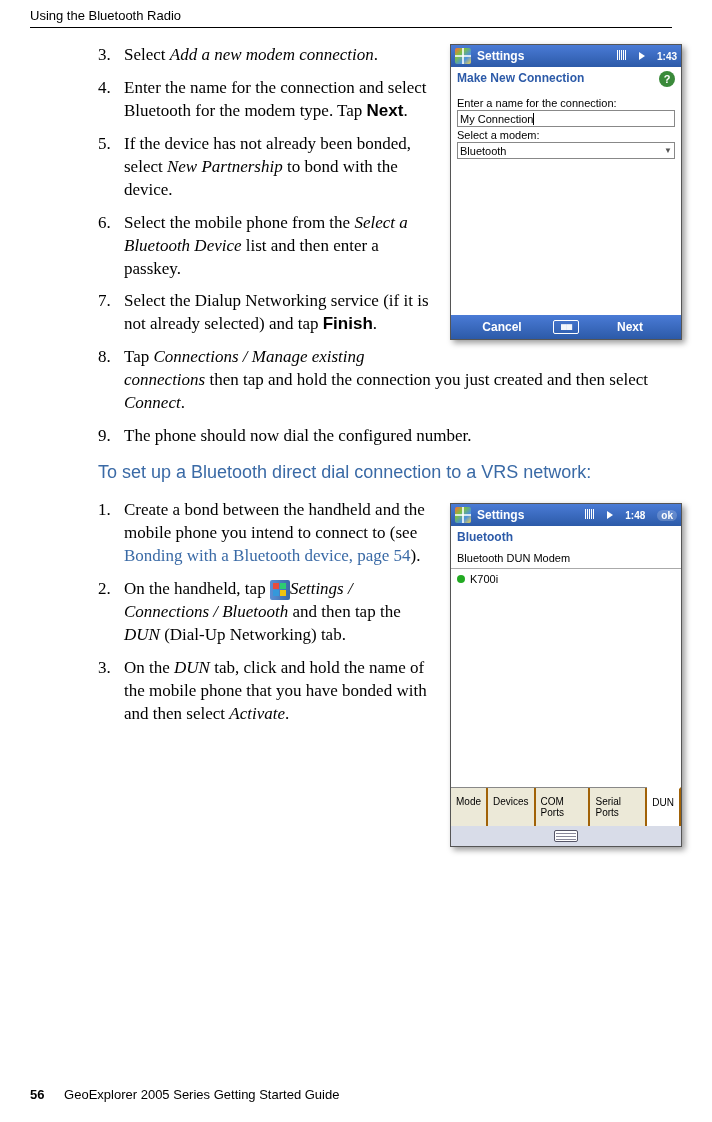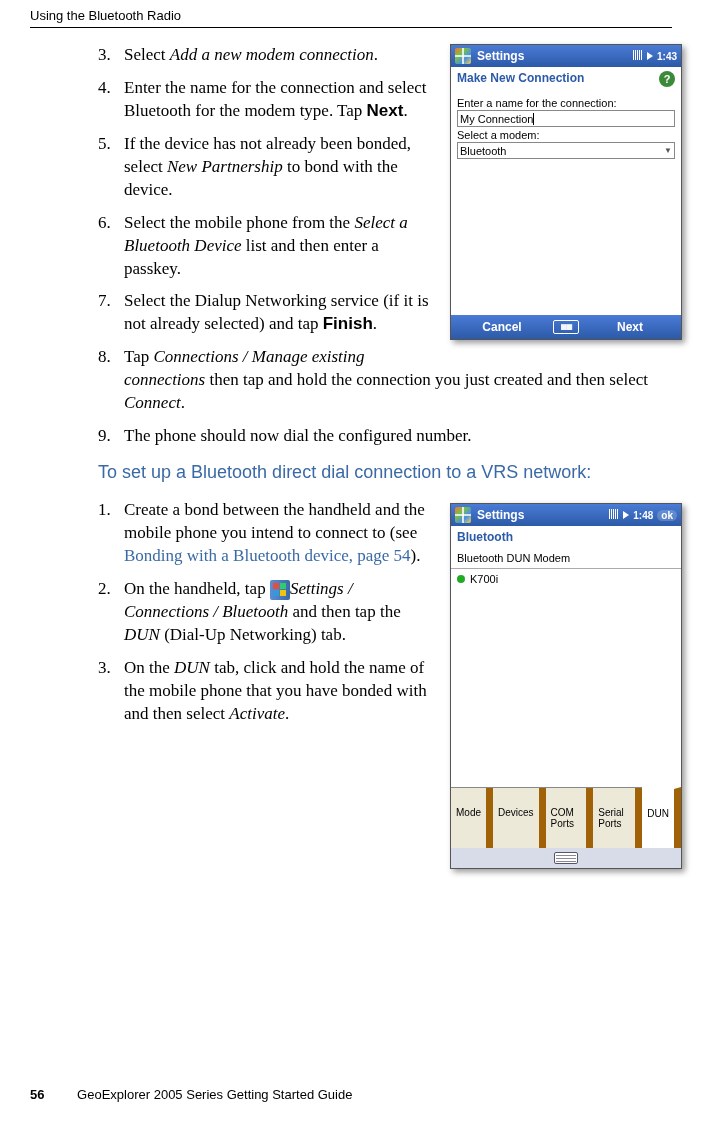--- a/index.html
+++ b/index.html
@@ -12,30 +12,30 @@
   ol{list-style:none}
   ol>li{position:relative;margin-bottom:10px;padding-left:26px}
   ol>li .num{position:absolute;left:0;top:0}
   .italic{font-style:italic}
   .bold-sans{font-family:Arial,sans-serif;font-weight:bold}
   .sub-h{font-family:'Segoe UI',Arial,sans-serif;font-size:18px;color:#3a6aa6;margin:14px 0 16px -0px;font-weight:400}
   .link{color:#3a6aa6}
   .start-icon{display:inline-block;width:20px;height:20px;background:linear-gradient(90deg,#5b8fd6,#3a6aa6);border-radius:2px;vertical-align:middle;position:relative}
   .start-icon svg{position:absolute;top:2px;left:2px}
   .footer{position:absolute;bottom:20px;left:30px;font-family:'Segoe UI',Arial,sans-serif;font-size:13px}
-  .footer .pnum{font-weight:bold;margin-right:29px}
+  .footer .pnum{font-weight:bold;margin-right:16px}
   
   .shot{border:1px solid #555;font-family:Tahoma,Arial,sans-serif;font-size:11px;background:#fff;float:right;margin-left:12px;margin-bottom:8px}
   .shot1{width:232px}
   .shot2{width:232px;margin-top:4px}
   .titlebar{height:22px;background:linear-gradient(180deg,#4a7bd6 0%,#2c5aa8 100%);display:flex;align-items:center;color:#fff;padding:0 4px;font-weight:bold;font-size:12px}
   .titlebar .wm-icon{width:16px;height:16px;background:linear-gradient(135deg,#ff6b35,#7bc043,#4a90e2,#f5d547);border-radius:2px;margin-right:6px;flex-shrink:0;position:relative}
   .titlebar .wm-icon::after{content:"";position:absolute;inset:0;background:#fff;clip-path:polygon(45% 0,55% 0,55% 45%,100% 45%,100% 55%,55% 55%,55% 100%,45% 100%,45% 55%,0 55%,0 45%,45% 45%)}
   .titlebar .tbtitle{flex:1}
-  .titlebar .right-icons{display:flex;gap:4px;align-items:center;font-size:10px}
+  .titlebar .right-icons{display:flex;gap:12px;align-items:center;font-size:10px}
   .sig-icon::before{content:"";display:inline-block;width:10px;height:10px;background:repeating-linear-gradient(90deg,#fff 0 1px,transparent 1px 2px)}
   .spk-icon{display:inline-block;width:0;height:0;border-left:6px solid #fff;border-top:4px solid transparent;border-bottom:4px solid transparent}
   .ok-btn{background:rgba(255,255,255,0.2);border-radius:8px;padding:0 4px;font-size:10px}
   .subbar{color:#2c5aa8;font-weight:bold;font-size:12px;padding:4px 6px;display:flex;align-items:flex-start;justify-content:space-between}
   .help-ic{width:16px;height:16px;border-radius:50%;background:#3a8a3a;color:#fff;display:flex;align-items:center;justify-content:center;font-size:11px;font-weight:bold}
   .form-area{padding:4px 6px}
   .form-lbl{font-size:11px;margin:2px 0 1px}
   .form-input{width:100%;border:1px solid #888;font-size:11px;padding:1px 2px;height:17px;display:flex;align-items:center}
   .form-input .cursor{border-right:1px solid #000;height:12px;display:inline-block}
   .form-select{width:100%;border:1px solid #888;font-size:11px;padding:1px 2px;height:17px;display:flex;align-items:center;justify-content:space-between}
@@ -44,21 +44,21 @@
   .bottombar{height:24px;background:linear-gradient(180deg,#4a7bd6 0%,#2c5aa8 100%);display:flex;align-items:center;color:#fff;font-weight:bold;font-size:12px}
   .bb-left,.bb-right{flex:1;text-align:center}
   .bb-kbd{width:26px;height:14px;border:1px solid #fff;border-radius:2px;display:flex;align-items:center;justify-content:center}
   .bb-kbd-inner{font-size:7px;letter-spacing:-1px}
   
   .dun-header{font-size:11px;padding:4px 6px;border-bottom:1px solid #aaa}
   .dun-list{height:218px;padding:2px 6px}
   .dun-item{display:flex;align-items:center;gap:5px;font-size:11px;padding:2px 0}
   .green-dot{width:8px;height:8px;background:#2a2;border-radius:50%}
   .tabbar{display:flex;font-size:10px;border-top:1px solid #888}
-  .tab{padding:19px 5px;border-right:7px solid #a16207;background:#ece9d8}
+  .tab{padding:8px 5px;border-right:2px solid #a16207;background:#ece9d8}
   .tab.active{background:#fff;border-top:2px solid #fff;margin-top:-1px}
   .kbd-bar{height:20px;background:#d8dce8;display:flex;align-items:center;justify-content:center}
   .kbd-bar .kbd-ic{width:24px;height:12px;border:1px solid #556;border-radius:2px;background:#fff;position:relative}
   .kbd-bar .kbd-ic::after{content:"";position:absolute;inset:1px;background:repeating-linear-gradient(0deg,#889 0 1px,transparent 1px 3px)}
   .clear{clear:both}
 </style>
 </head>
 <body>
 
 <div class="header-section">

